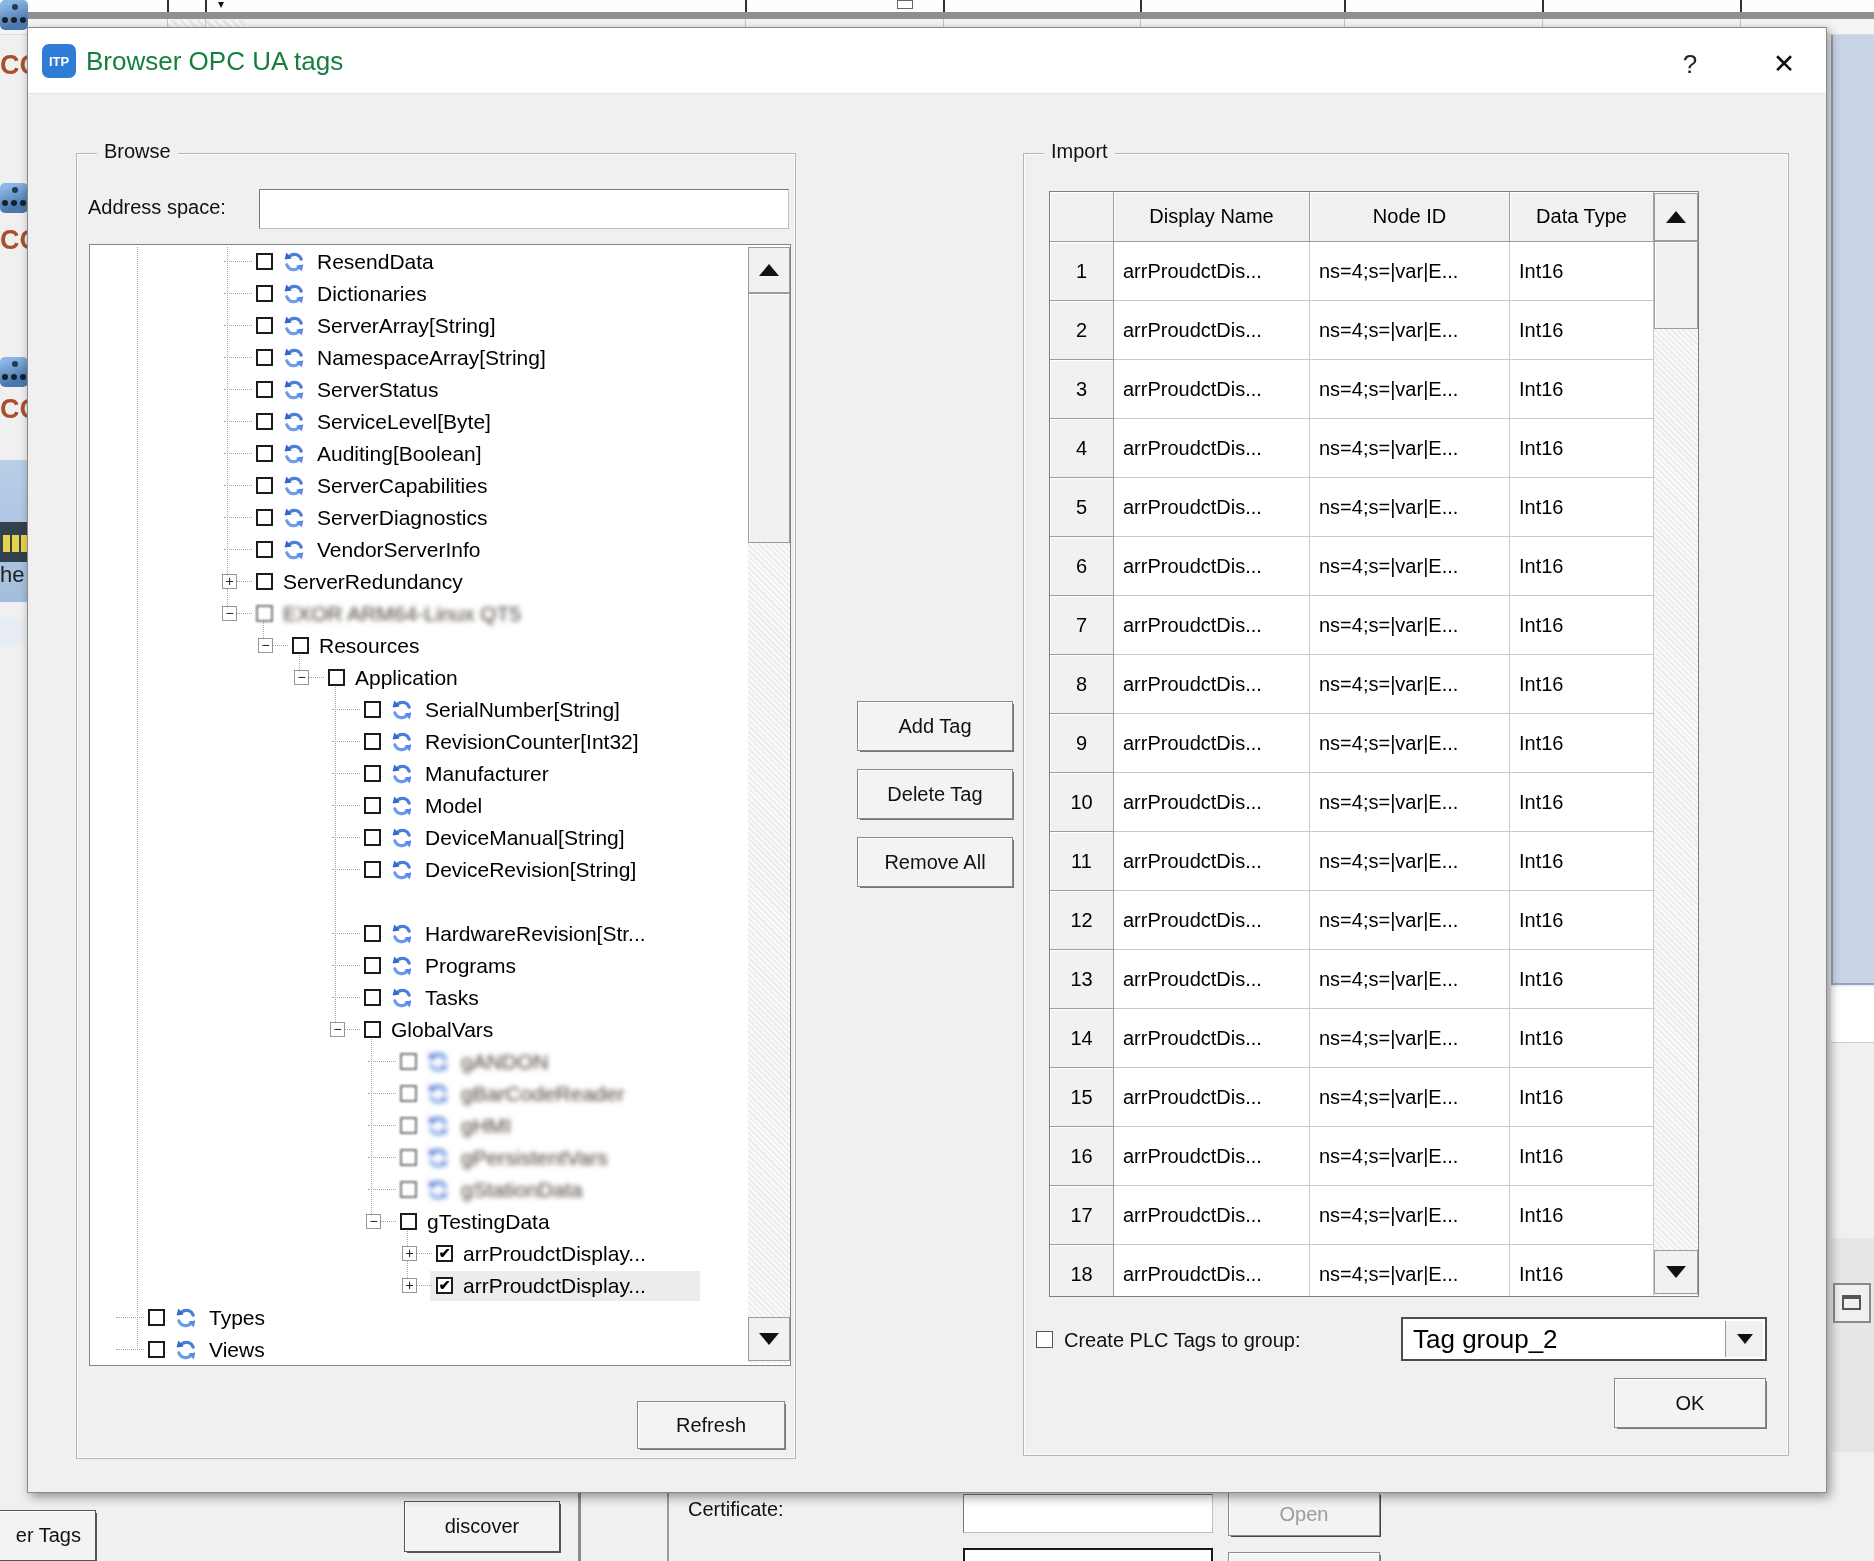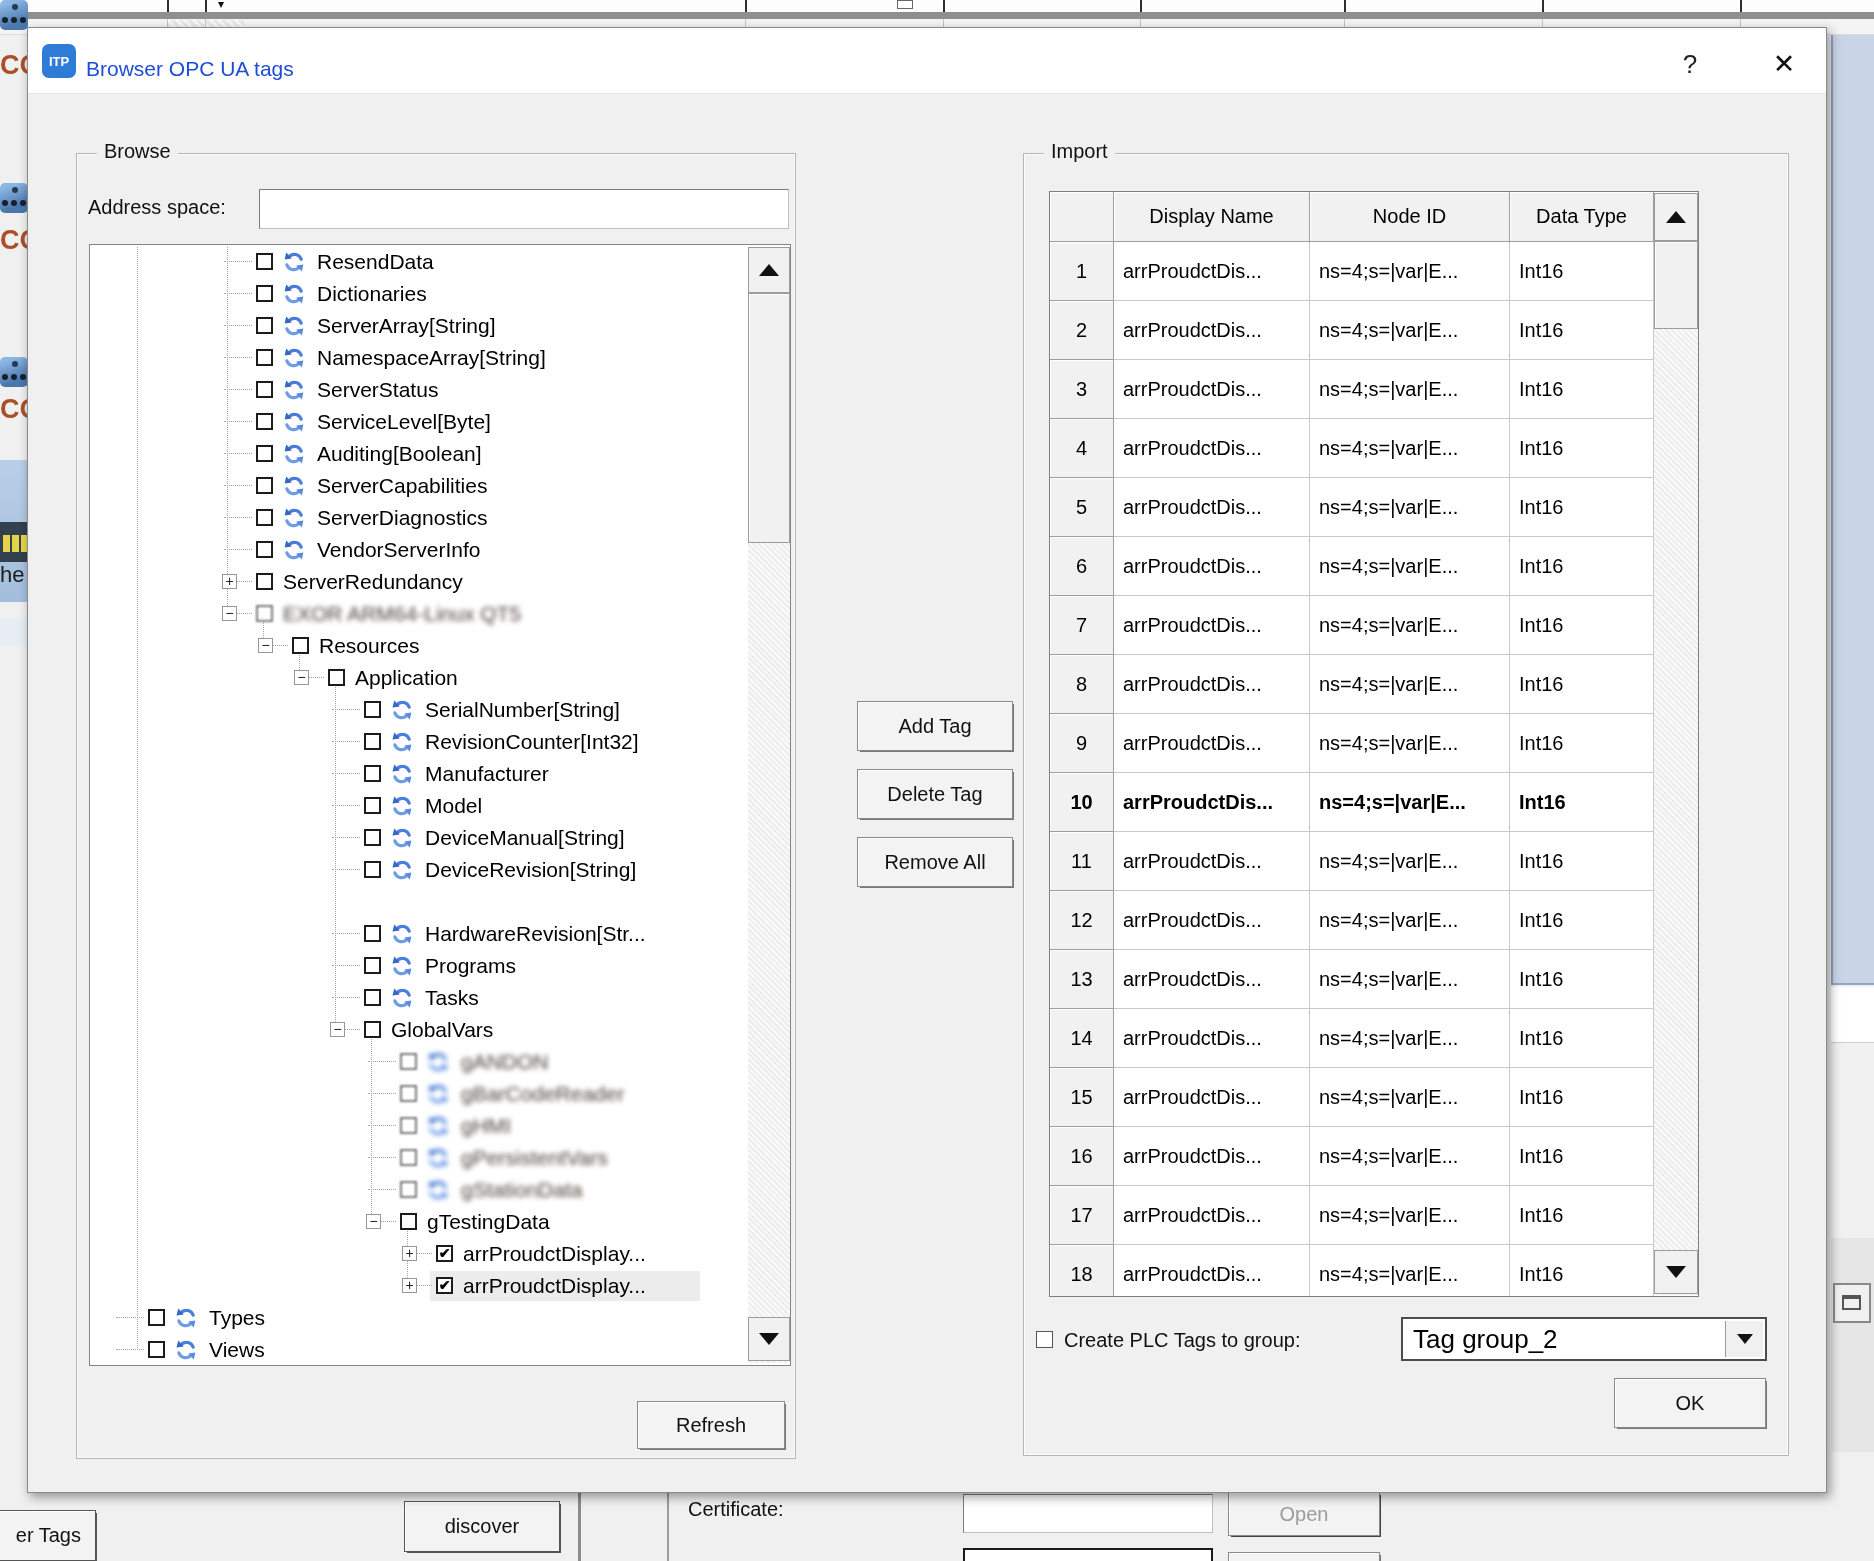--- a/index.html
+++ b/index.html
@@ -18,21 +18,21 @@
 .tri-down{width:0;height:0;border-left:10px solid transparent;border-right:10px solid transparent;border-top:12px solid #111}
 .scrollbtn{position:absolute;background:#f1f1f1;border:1px solid #9c9c9c;display:flex;align-items:center;justify-content:center}
 .scrolltrack{position:absolute;background:repeating-linear-gradient(45deg,#fafafa 0 2px,#ededed 2px 4px)}
 .thumb{position:absolute;background:#f1f1f1;border:1px solid #9c9c9c;box-shadow:inset 1px 1px 0 #fff}
 
 #dialog{position:absolute;left:27px;top:27px;width:1800px;height:1466px;background:#f0f0f0;
 border:1px solid #8a8a8a;box-shadow:3px 4px 10px rgba(0,0,0,.4);z-index:10}
 #titlebar{position:absolute;left:0;top:0;width:100%;height:66px;background:#fff;border-bottom:1px solid #e4e4e4}
 #appicon{position:absolute;left:14px;top:16px;width:34px;height:34px;background:#2e7cd6;border-radius:7px;
 color:#fff;font-weight:bold;font-size:13px;display:flex;align-items:center;justify-content:center}
-#apptitle{position:absolute;left:58px;top:8px;height:66px;line-height:66px;font-size:21px;color:#1d4ed8;white-space:nowrap}
+#apptitle{position:absolute;left:58px;top:0;height:66px;line-height:66px;font-size:26px;color:#15803d;white-space:nowrap}
 #helpbtn{position:absolute;left:1640px;top:14px;width:44px;height:44px;font-size:26px;color:#222;display:flex;align-items:center;justify-content:center}
 #closebtn{position:absolute;left:1732px;top:12px;width:48px;height:48px;font-size:27px;color:#111;display:flex;align-items:center;justify-content:center}
 
 #treebox{position:absolute;left:61px;top:216px;width:702px;height:1122px;background:#fff;border:1px solid #858585}
 #tree-rows{position:absolute;left:2px;top:2px;width:654px;height:1116px;overflow:hidden}
 .trow{position:absolute;left:0;width:654px;height:32px}
 .vspine{position:absolute;width:0;border-left:1px dotted #a5a5a5}
 .stub{position:absolute;top:15px;height:0;border-top:1px dotted #a5a5a5}
 .exp{position:absolute;top:8px;width:15px;height:15px;background:#fff;border:1px solid #979797;color:#222;
 font-size:14px;line-height:12px;text-align:center;z-index:2}
@@ -573,21 +573,21 @@
             <div class="dcell" style="left:64px;width:196px">arrProudctDis...</div>
             <div class="dcell" style="left:260px;width:200px">ns=4;s=|var|E...</div>
             <div class="dcell" style="left:460px;width:144px">Int16</div>
           </div>
           <div class="irow" style="top: 472px;">
             <div class="ncell">9</div>
             <div class="dcell" style="left:64px;width:196px">arrProudctDis...</div>
             <div class="dcell" style="left:260px;width:200px">ns=4;s=|var|E...</div>
             <div class="dcell" style="left:460px;width:144px">Int16</div>
           </div>
-          <div class="irow" style="top: 531px; font-weight: bold;">
+          <div class="irow" style="top: 531px;">
             <div class="ncell">10</div>
             <div class="dcell" style="left:64px;width:196px">arrProudctDis...</div>
             <div class="dcell" style="left:260px;width:200px">ns=4;s=|var|E...</div>
             <div class="dcell" style="left:460px;width:144px">Int16</div>
           </div>
           <div class="irow" style="top: 590px;">
             <div class="ncell">11</div>
             <div class="dcell" style="left:64px;width:196px">arrProudctDis...</div>
             <div class="dcell" style="left:260px;width:200px">ns=4;s=|var|E...</div>
             <div class="dcell" style="left:460px;width:144px">Int16</div>

